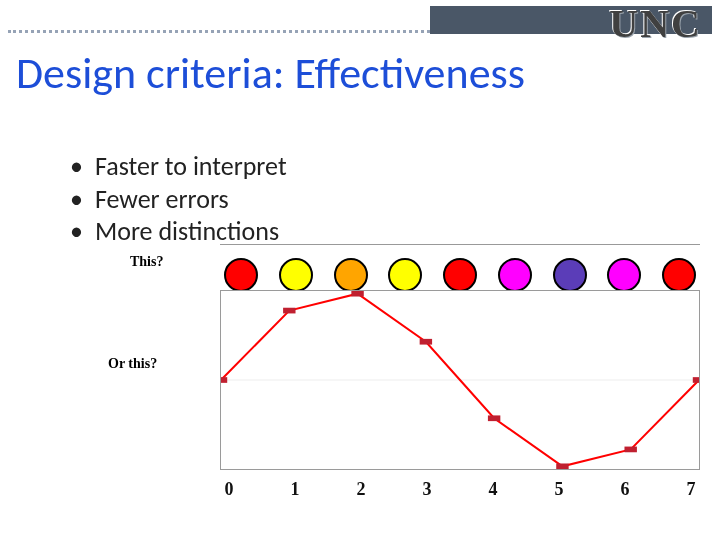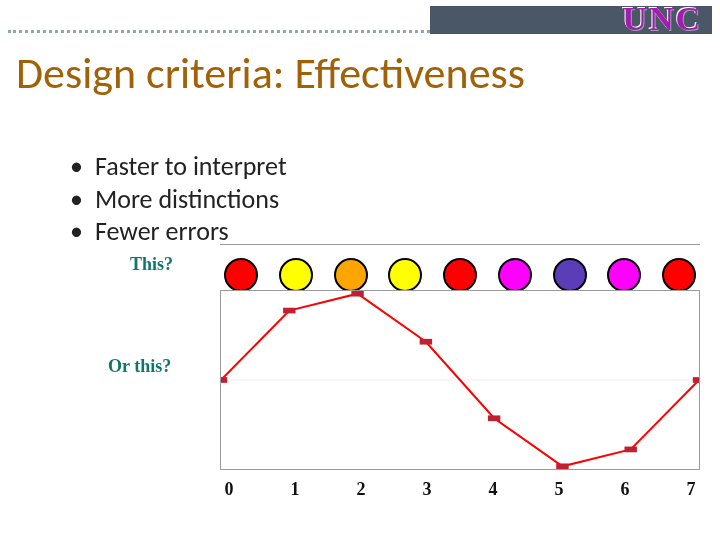--- a/index.html
+++ b/index.html
@@ -36,37 +36,37 @@
     flex: 1 1 40%;
     background: #4a5767;
     height: 28px;
   }
   .logo {
     position: absolute;
     right: 18px;
     top: 0px;
     font-family: Georgia, "Times New Roman", serif;
     font-weight: bold;
-    font-size: 34px;
+    font-size: 40px;
     letter-spacing: 2px;
-    color: #a21caf;
+    color: #404040;
     text-shadow:
       -1px -1px 0 #fff,
        1px  1px 0 #9aa3ac;
     z-index: 3;
   }
 
   
   .title {
     position: absolute;
     left: 16px;
     top: 46px;
     font-size: 44px;
     font-weight: 400;
-    color: #a16207;
+    color: #1d4ed8;
     font-family: "Calibri", "Segoe UI", sans-serif;
   }
 
   
   .bullets {
     position: absolute;
     left: 60px;
     top: 140px;
     font-size: 26px;
     line-height: 1.25;
@@ -75,23 +75,23 @@
     margin: 10px;
   }
   .bullets li::before {
     content: "•";
     margin-right: 12px;
   }
 
   
   .qlabel {
     position: absolute;
-    font-size: 18px;
+    font-size: 14px;
     font-weight: bold;
-    color: #0f766e;
+    color: #000000;
     font-family: Georgia, "Times New Roman", serif;
   }
   .qthis   { left: 130px; top: 254px; }
   .qorthis { left: 108px; top: 356px; }
 
   
   .swatch-row {
     position: absolute;
     top: 244px;
     left: 220px;
@@ -148,22 +148,22 @@
   <div class="top-bar">
     <div class="dotted"></div>
     <div class="solid"></div>
   </div>
   <div class="logo">UNC</div>
 
   <div class="title">Design criteria: Effectiveness</div>
 
   <ul class="bullets">
     <li>Faster to interpret</li>
+    <li>Fewer errors</li>
     <li>More distinctions</li>
-    <li>Fewer errors</li>
   </ul>
 
   <div class="qlabel qthis">This?</div>
   <div class="qlabel qorthis">Or this?</div>
 
   <div class="swatch-row">
     <div class="swatch" style="background:#ff0000"></div>
     <div class="swatch" style="background:#ffff00"></div>
     <div class="swatch" style="background:#ffa500"></div>
     <div class="swatch" style="background:#ffff00"></div>

